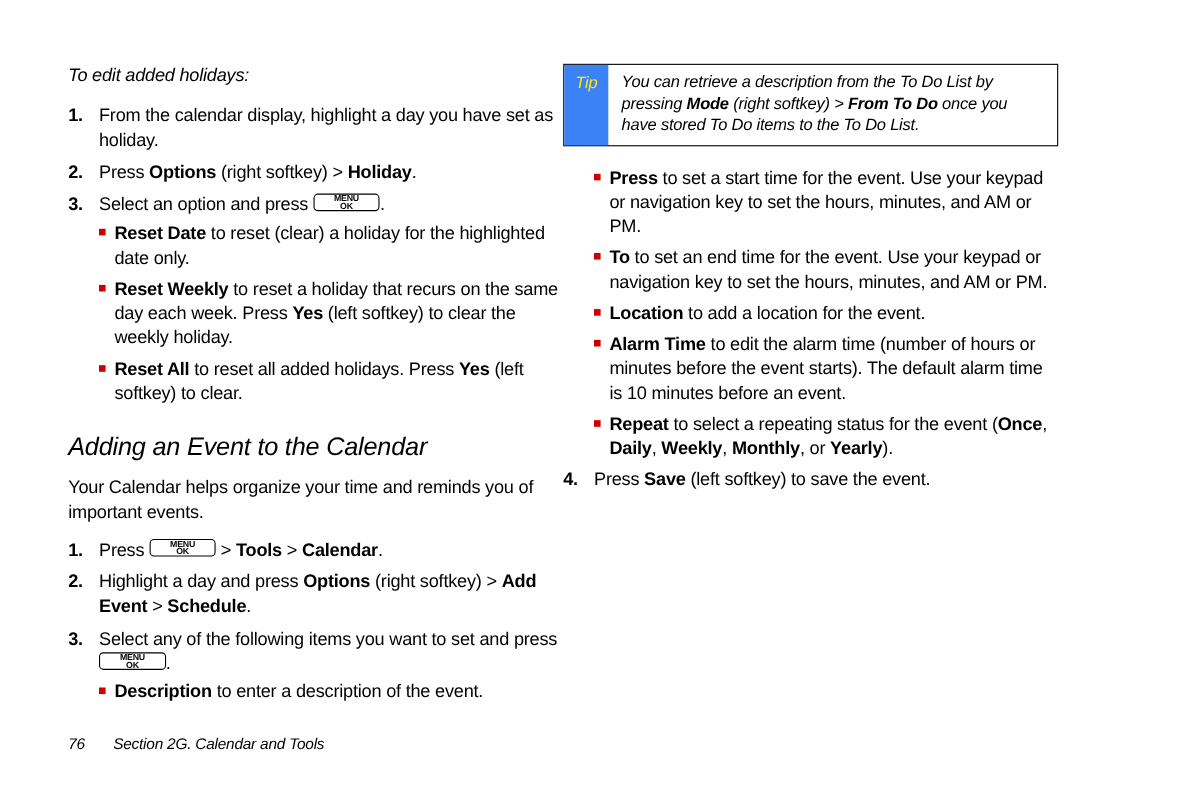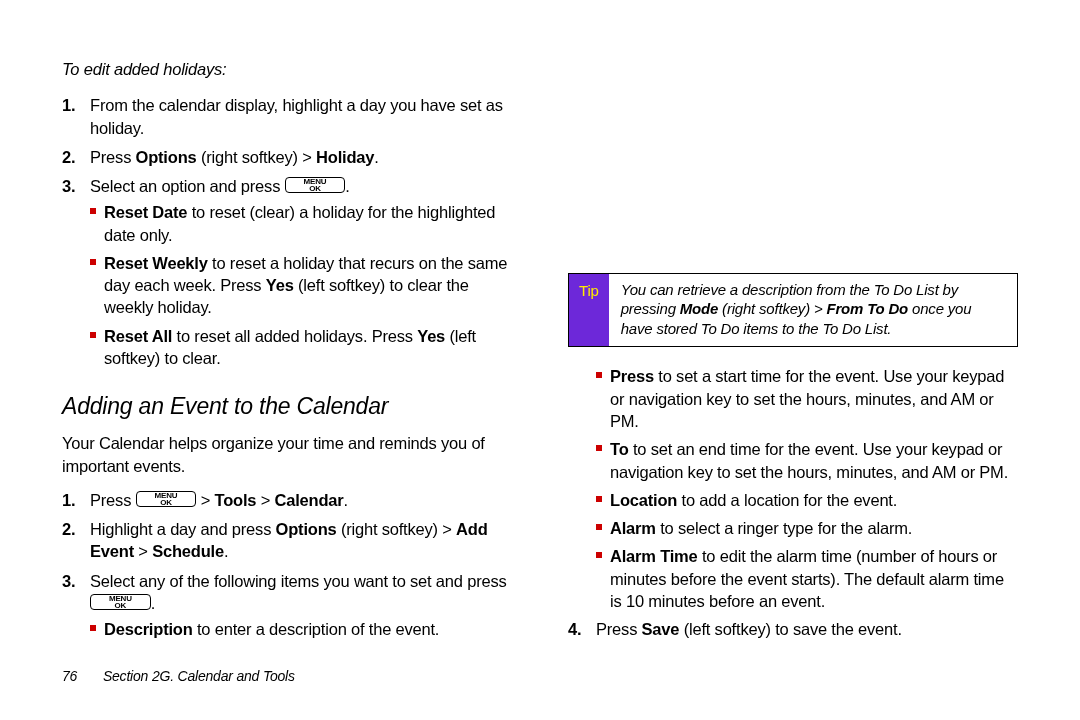--- a/index.html
+++ b/index.html
@@ -14,22 +14,20 @@
   }
   .page {
     box-sizing: border-box;
     width: 1080px;
     height: 720px;
     padding: 58px 62px 30px 62px;
     position: relative;
   }
   .cols {
     display: flex;
-    gap: 56px;
-    align-items: flex-end;
   }
   .col {
     width: 450px;
     font-size: 16.5px;
     line-height: 1.35;
   }
   .subhead {
     font-style: italic;
     font-weight: 500;
     margin: 0 0 14px 0;
@@ -91,22 +89,23 @@
     white-space: pre;
   }
   .tipbox {
     border: 1px solid #000;
     display: flex;
     align-items: stretch;
     margin-bottom: 18px;
     font-size: 15px;
   }
   .tipbox .tiplabel {
-    background: #6d28d9;
+    background: #3b82f6;
     color: #ffeb00;
+    font-style: italic;
     font-weight: 500;
     padding: 7px 10px 6px 10px;
     display: flex;
     align-items: flex-start;
   }
   .tipbox .tipbody {
     padding: 6px 10px 8px 12px;
     font-style: italic;
     line-height: 1.3;
   }
@@ -199,24 +198,24 @@
         <li>
           <span class="bi">Press</span><span> to set a start time for the event. Use your keypad or navigation key to set the hours, minutes, and AM or PM.</span>
         </li>
         <li>
           <span class="bi">To</span><span> to set an end time for the event. Use your keypad or navigation key to set the hours, minutes, and AM or PM.</span>
         </li>
         <li>
           <span class="bi">Location</span><span> to add a location for the event.</span>
         </li>
         <li>
-          <span class="bi">Alarm</span><span> to select a ringer type for the alarm.</span>
-        </li>
-        <li>
           <span class="bi">Alarm Time</span><span> to edit the alarm time (number of hours or minutes before the event starts). The default alarm time is 10 minutes before an event.</span>
+        </li>
+        <li>
+          <span class="bi">Repeat</span><span> to select a repeating status for the event (</span><span class="bi">Once</span><span>, </span><span class="bi">Daily</span><span>, </span><span class="bi">Weekly</span><span>, </span><span class="bi">Monthly</span><span>, or </span><span class="bi">Yearly</span><span>).</span>
         </li>
       </ul>
 
       <ol style="margin-top:6px;">
         <li>
           <span class="num">4.</span>
           <span>Press </span><span class="bi">Save</span><span> (left softkey) to save the event.</span>
         </li>
       </ol>
     </div>

